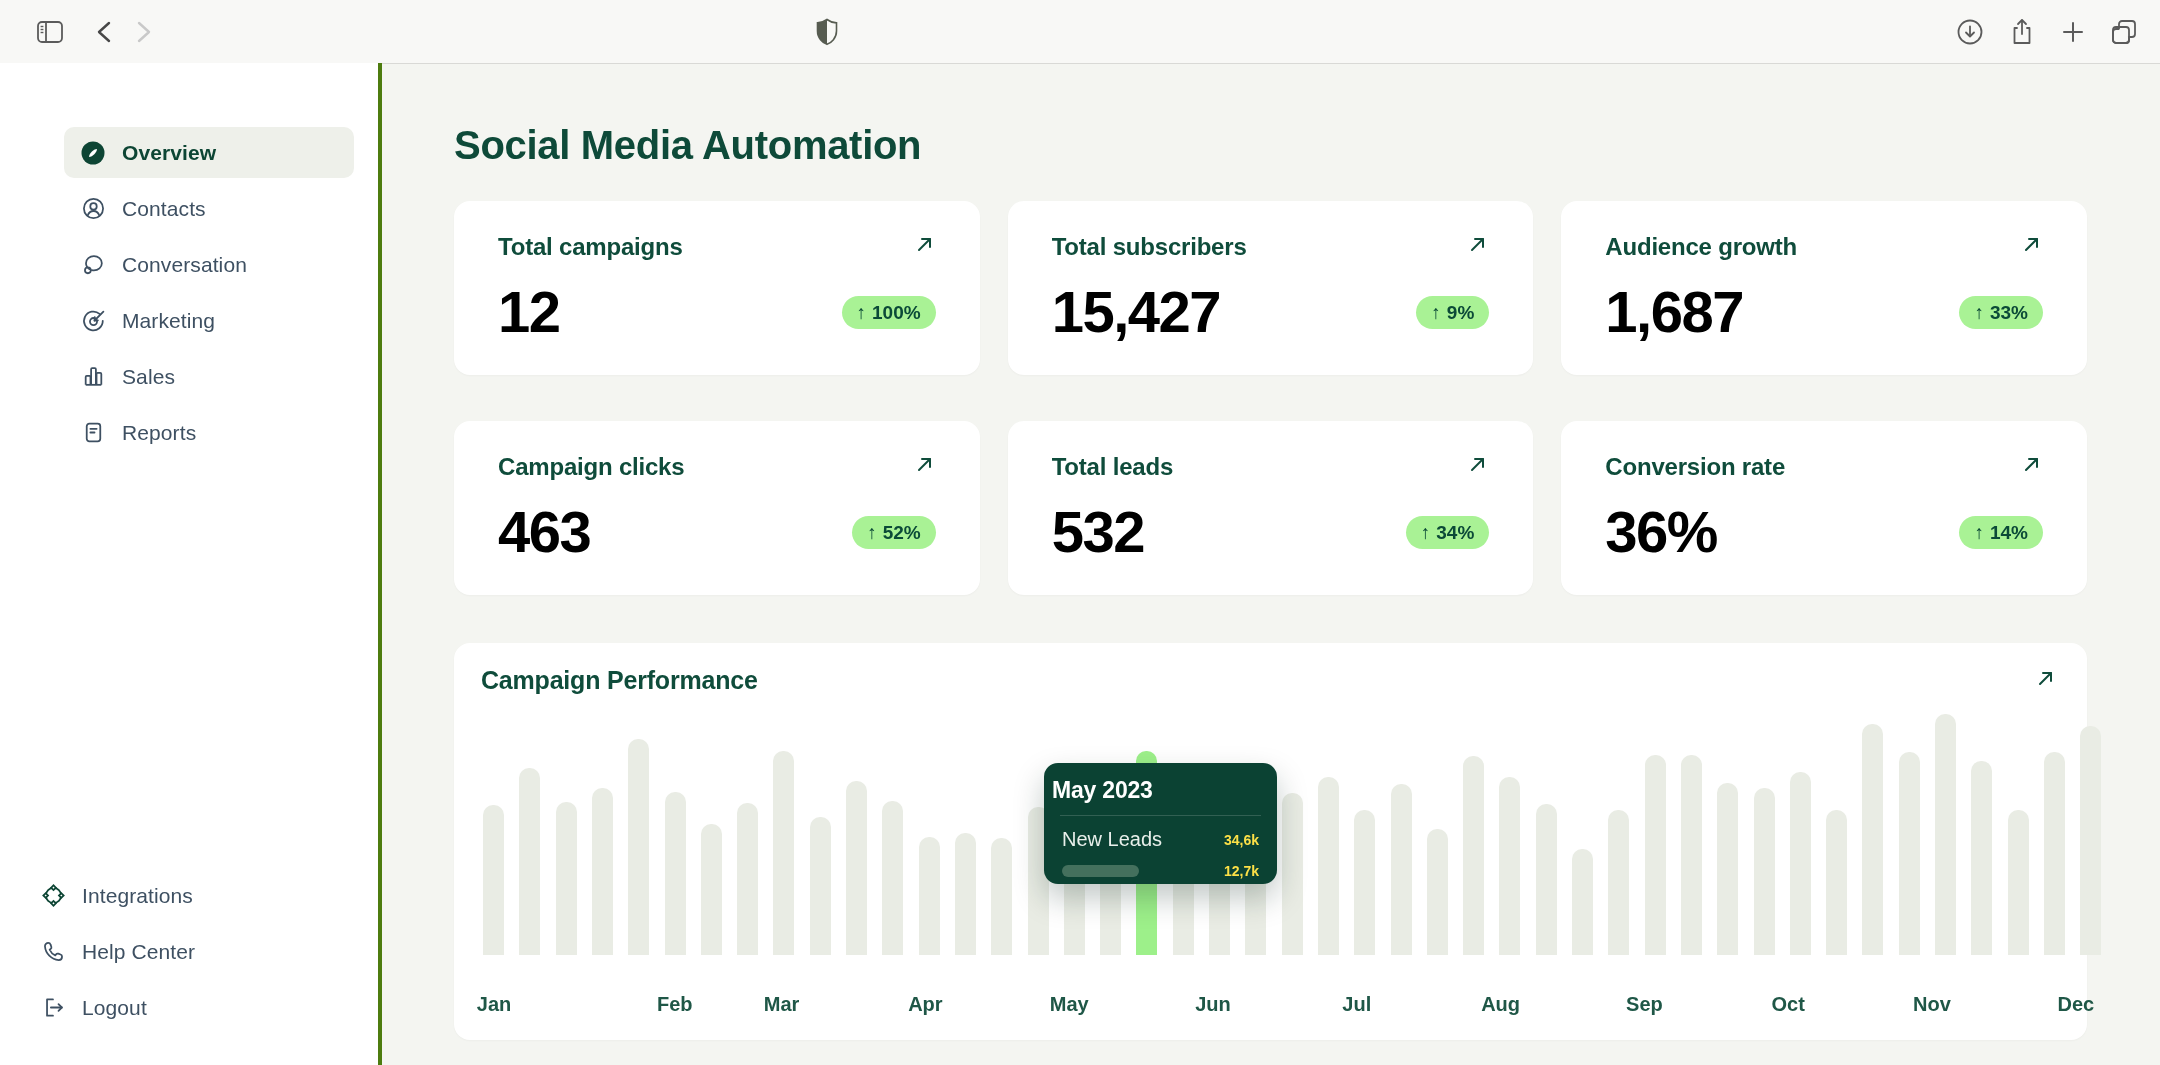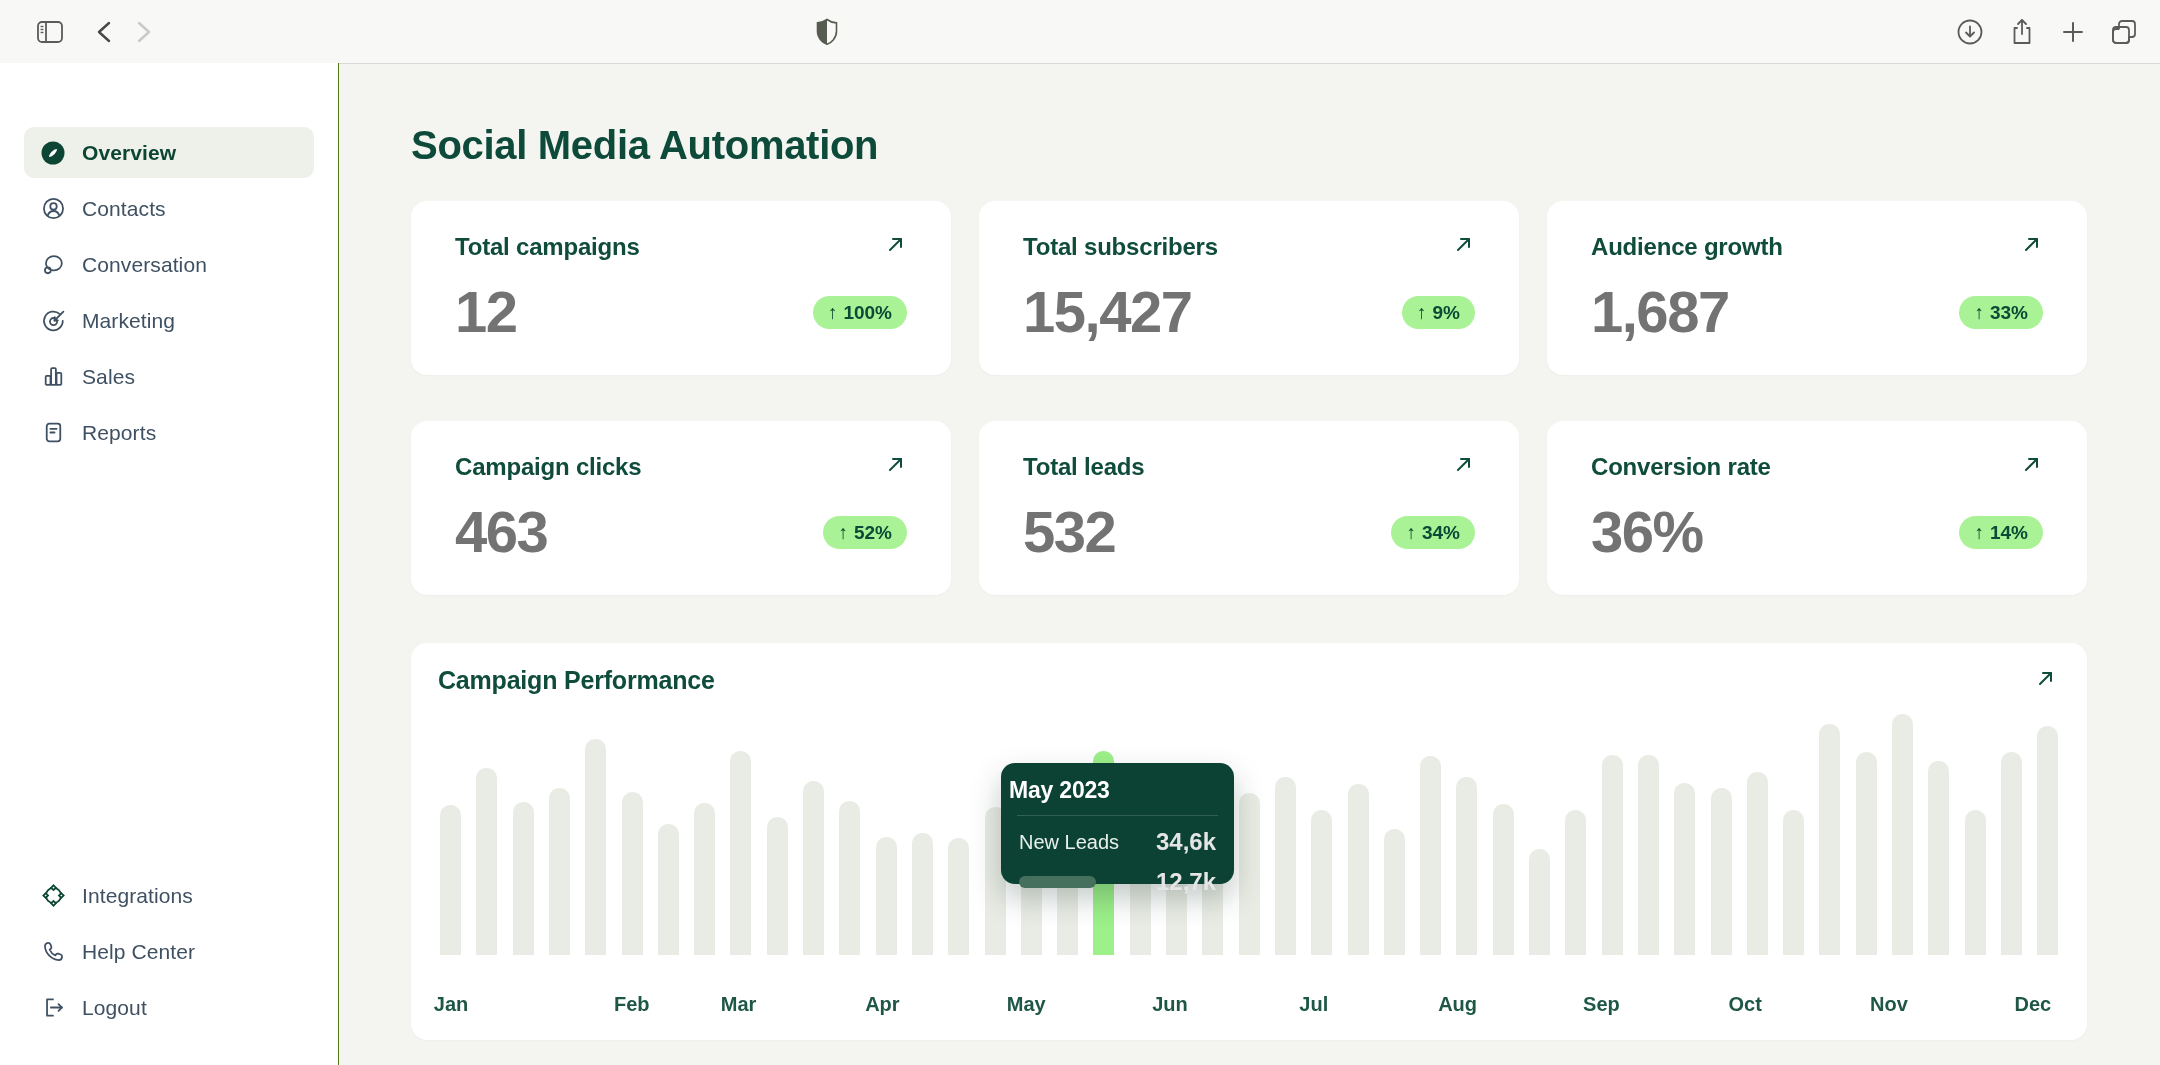--- a/index.html
+++ b/index.html
@@ -12,62 +12,62 @@
            border-bottom:1px solid #d9d9d6;}
   .tb-icon{position:absolute;top:0;height:63px;display:flex;align-items:center;justify-content:center;width:44px;}
   .tb-icon svg{display:block;}
   .urlbar{position:absolute;left:859px;top:13px;width:437px;height:38px;background:#ececeb;
           border-radius:10px;display:flex;align-items:center;justify-content:center;gap:7px;}
   .urlbar .url-text{font-size:19px;color:#3f3f3f;}
   .reload{position:absolute;right:12px;top:7px;}
 
   
   .page-body{position:absolute;top:63px;left:0;right:0;bottom:0;display:flex;}
-  .sidebar{width:338px;background:#ffffff;border-right:1px solid #4d7c0f;position:relative;flex:none;}
+  .sidebar{width:338px;background:#ffffff;border-right:4px solid #4d7c0f;position:relative;flex:none;padding-left:40px;}
   .side-nav{padding:64px 24px 0 24px;}
   .side-footer{position:absolute;left:24px;right:24px;bottom:27px;}
   .side-item{height:51px;border-radius:10px;display:flex;align-items:center;padding:0 0 0 16px;
              margin-bottom:5px;}
   .side-item .ic{width:26px;height:26px;flex:none;display:flex;align-items:center;justify-content:center;}
   .side-item .lbl{margin-left:16px;font-size:21px;font-weight:500;color:#3e5062;letter-spacing:.1px;}
   .side-item.active{background:#eef0ea;}
   .side-item.active .lbl{color:#0d4534;font-weight:700;}
 
   .main{flex:1;padding:60px 73px 0 72px;}
   .page-title{margin:0 0 33px 0;font-size:40px;font-weight:700;color:#0e4a39;letter-spacing:-.3px;}
 
   
   .stats-grid{display:grid;grid-template-columns:repeat(3,1fr);column-gap:28px;row-gap:46px;margin-bottom:48px;}
   .stat-card{background:#fff;border-radius:16px;height:174px;box-sizing:border-box;
              padding:32px 44px 34px 44px;display:flex;flex-direction:column;justify-content:space-between;
              box-shadow:0 1px 2px rgba(20,40,30,.03);}
   .stat-top{display:flex;align-items:flex-start;justify-content:space-between;}
   .stat-label{font-size:24px;font-weight:600;color:#0f4c3b;letter-spacing:-.2px;}
   .stat-bottom{display:flex;align-items:center;justify-content:space-between;}
-  .stat-value{font-size:58px;font-weight:800;color:#737373;letter-spacing:-1.5px;line-height:1;}
+  .stat-value{font-size:58px;font-weight:800;color:#000000;letter-spacing:-1.5px;line-height:1;}
   .badge{background:#a9f295;color:#0b4a37;font-size:19px;font-weight:700;border-radius:999px;
          padding:7px 15px;display:flex;align-items:center;gap:6px;line-height:1;}
 
   
   .chart-card{position:relative;background:#fff;border-radius:16px;height:397px;
               box-shadow:0 1px 2px rgba(20,40,30,.03);}
   .chart-title{position:absolute;left:27px;top:23px;font-size:25px;font-weight:600;color:#0f4c3b;letter-spacing:-.2px;}
   .chart-link{position:absolute;right:30px;top:24px;}
   .bar{position:absolute;bottom:85px;background:#e9ece4;border-radius:10px 10px 0 0;}
   .bar.highlight{background:#9df08a;}
   .month-label{position:absolute;top:350px;transform:translateX(-50%);font-size:20px;font-weight:600;color:#1f5747;}
 
   
   .chart-tip{position:absolute;left:590px;top:120px;width:233px;height:121px;background:#0b4233;
              border-radius:14px;box-shadow:0 14px 30px rgba(10,40,30,.25);color:#fff;z-index:5;box-sizing:border-box;}
   .tip-title{padding:14px 18px 0 8px;font-size:23px;font-weight:700;letter-spacing:-.2px;}
   .tip-div{border-top:1px solid rgba(255,255,255,.16);margin:11px 16px 0 16px;}
   .tip-row{display:flex;align-items:center;justify-content:space-between;padding:0 18px;margin-top:12px;}
   .tip-row .t-lbl{font-size:20px;color:#e9f0eb;}
-  .tip-row .t-val{font-size:24px;font-weight:700;color:#e5e5e5;}
+  .tip-row .t-val{font-size:14px;font-weight:700;color:#fde047;}
   .tip-progress{width:77px;height:12px;border-radius:6px;background:#44705d;}
   .tip-row.second{}
 </style>
 </head>
 <body>
 
 <div class="screen" data-interactable="false">
 
   <div class="toolbar" data-interactable="false">
     <div class="tb-icon" style="left:28px" data-interactable="true">

